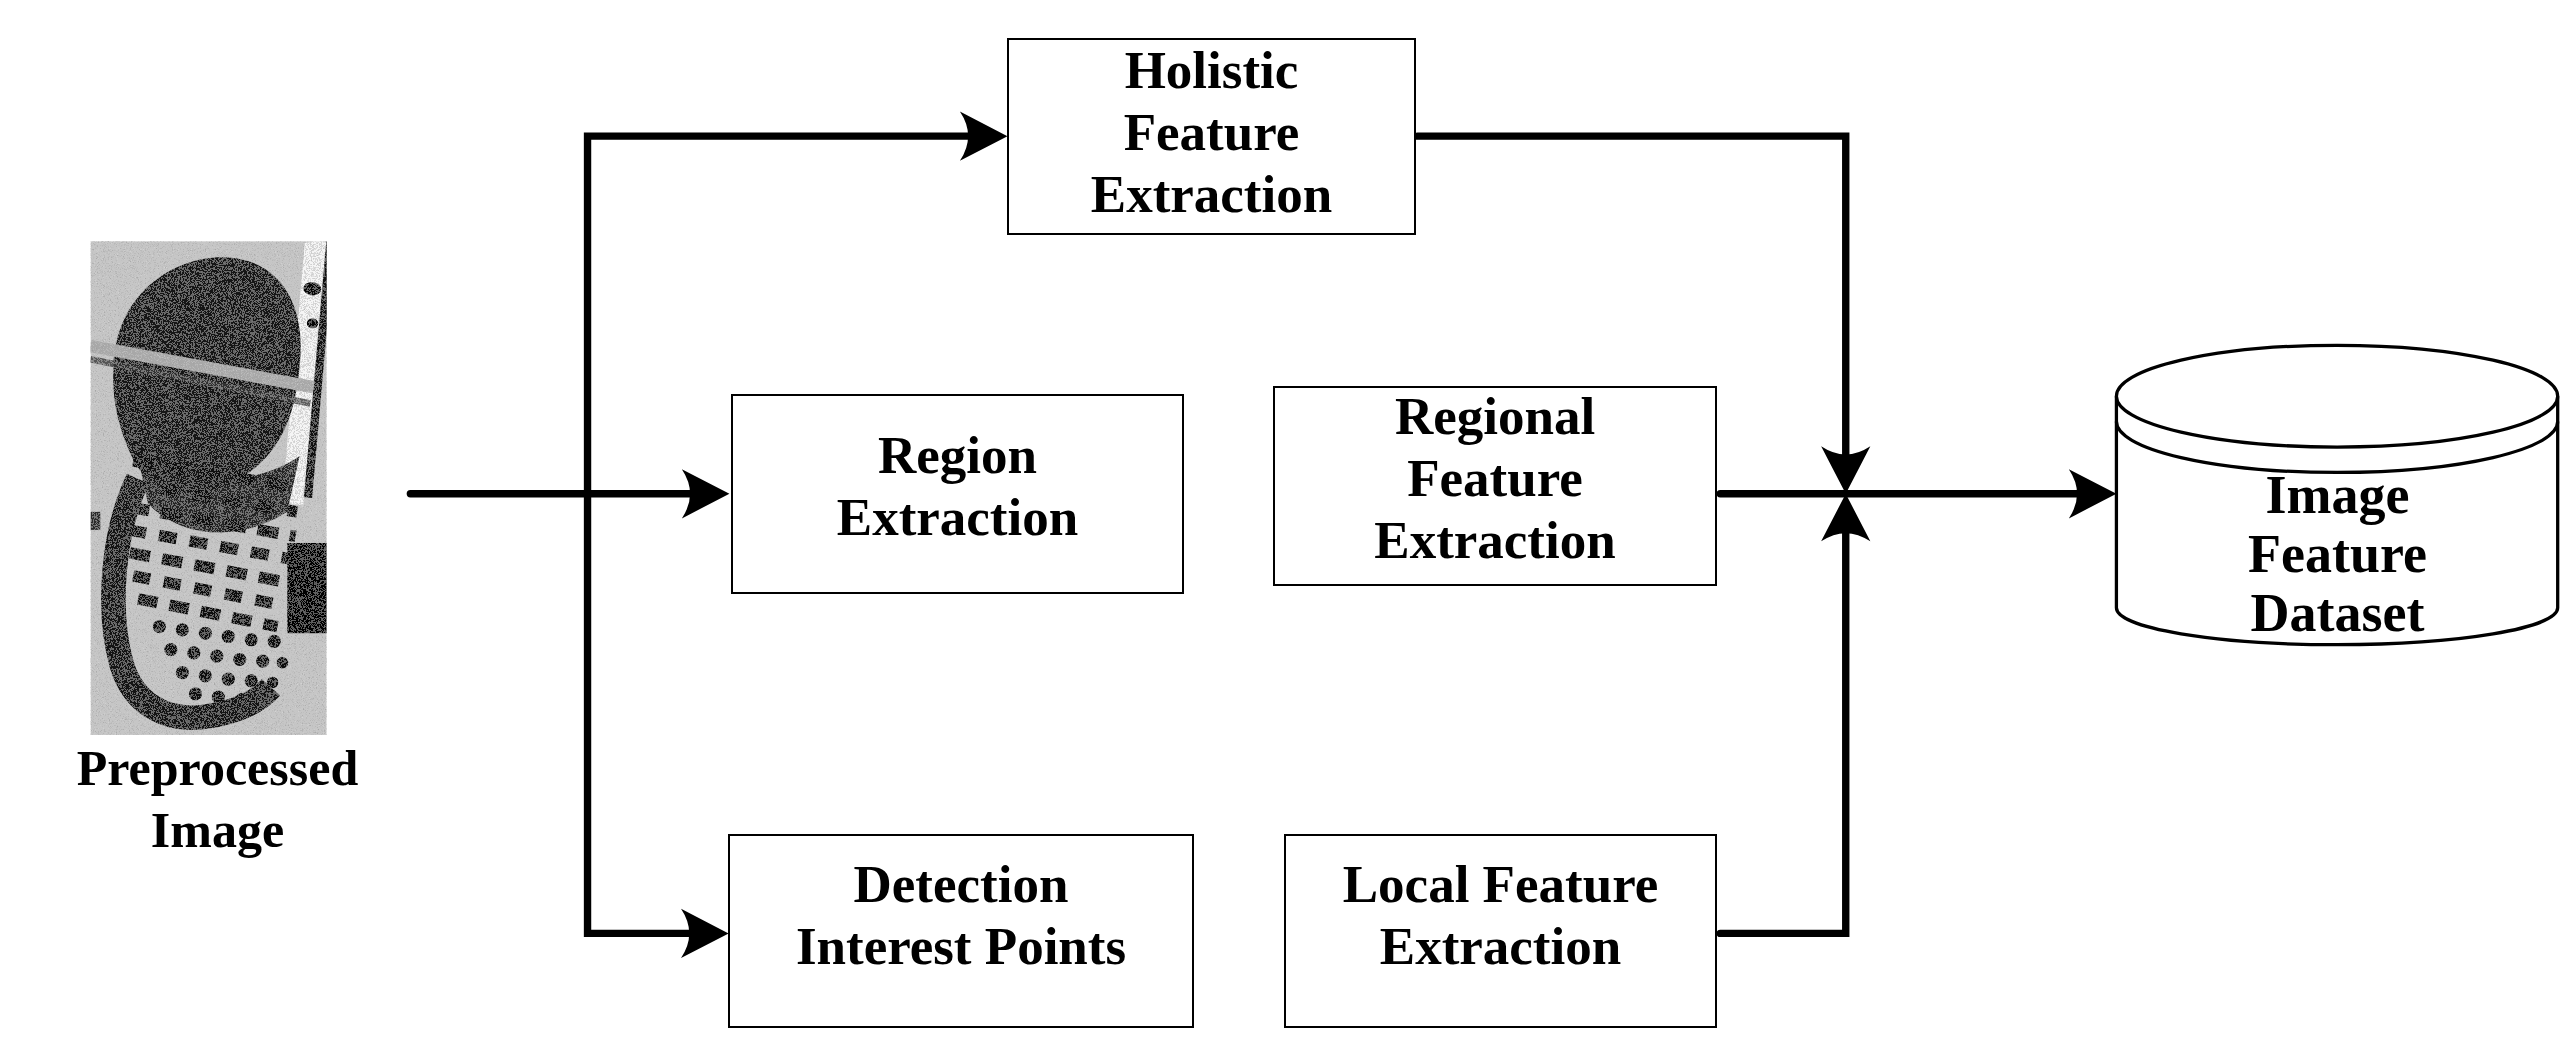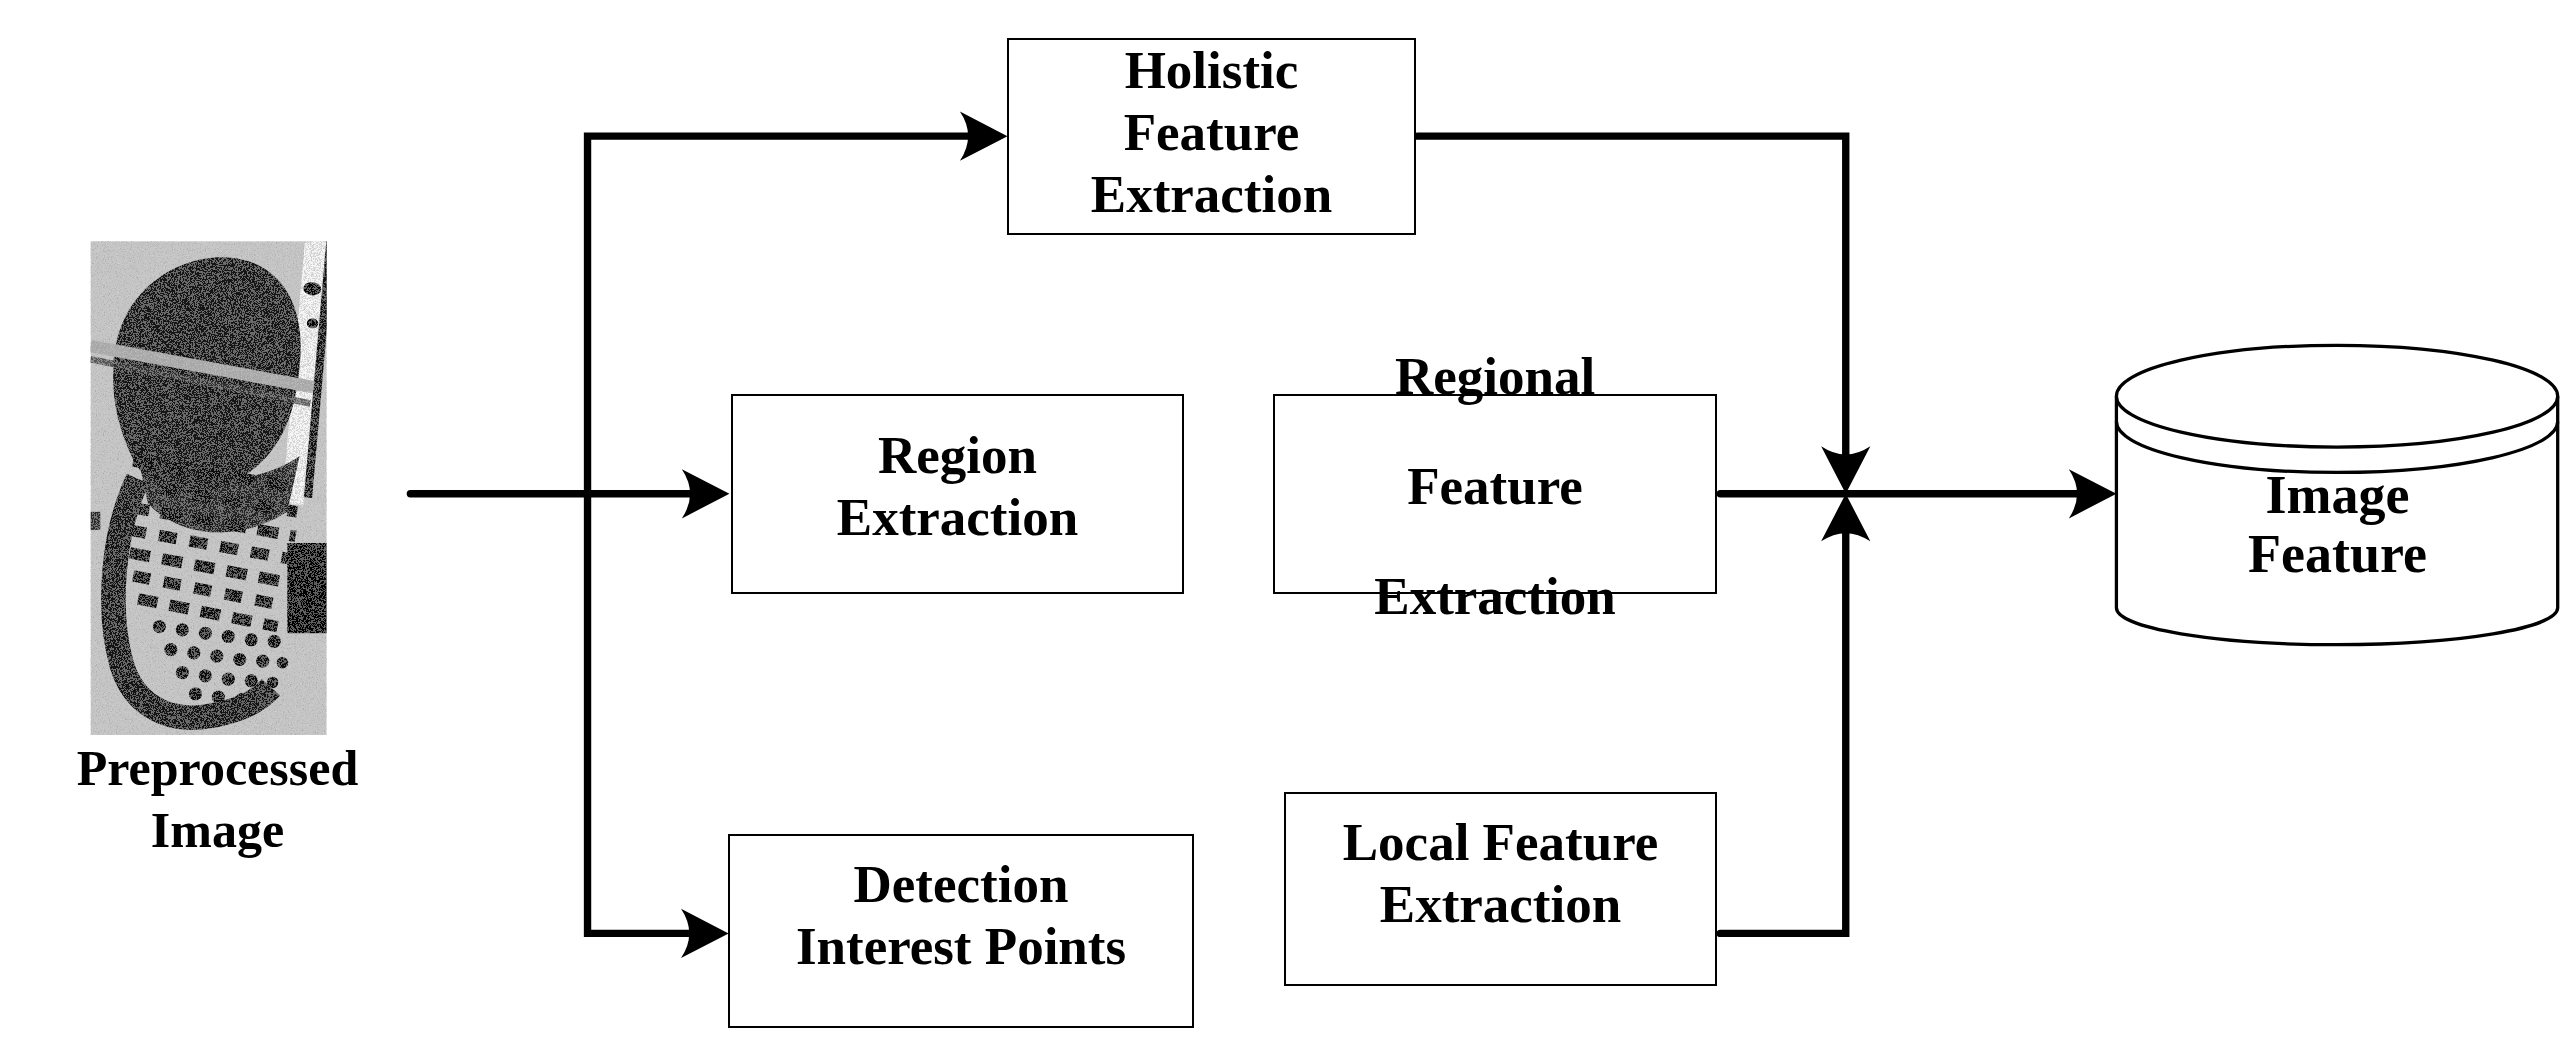--- a/index.html
+++ b/index.html
@@ -7,23 +7,23 @@
   .canvas{position:absolute;left:0;top:0;width:2576px;height:1063px;background:#ffffff;overflow:hidden;}
   .layer{position:absolute;left:0;top:0;width:2576px;height:1063px;}
   .node{
     position:absolute;background:#ffffff;border:2.5px solid #000000;
     display:flex;flex-direction:column;align-items:center;justify-content:center;
     font-weight:700;font-size:53px;line-height:62px;color:#000000;text-align:center;
     box-sizing:border-box;
   }
   .node-holistic{left:1007px;top:38px;width:409px;height:197px;padding-bottom:8.2px;}
   .node-region{left:731px;top:394px;width:453px;height:200px;padding-bottom:16px;}
-  .node-regional{left:1273px;top:394px;width:444px;height:200px;padding-bottom:16.4px;gap:48px;}
+  .node-regional{left:1273px;top:386px;width:444px;height:200px;padding-bottom:16.4px;}
   .node-interest{left:728px;top:834px;width:466px;height:194px;padding-bottom:33px;}
-  .node-local{left:1284px;top:792px;width:433px;height:194px;padding-bottom:33px;}
+  .node-local{left:1284px;top:834px;width:433px;height:194px;padding-bottom:33px;}
   .caption{
     position:absolute;left:0px;top:737px;width:435px;
     font-weight:700;font-size:50px;line-height:62px;color:#000000;text-align:center;
   }
   .cyl-label{
     position:absolute;left:2117px;top:466px;width:441px;
     font-weight:700;font-size:54px;line-height:59px;color:#000000;text-align:center;
   }
   .line{display:block;}
 </style>
@@ -152,16 +152,17 @@
   </div>
 
   <div class="caption">
     <div class="line">Preprocessed</div>
     <div class="line">Image</div>
   </div>
 
   <div class="cyl-label">
     <div class="line">Image</div>
     <div class="line">Feature</div>
+    <div class="line">Dataset</div>
   </div>
 
 </div>
 
 
 </body></html>

